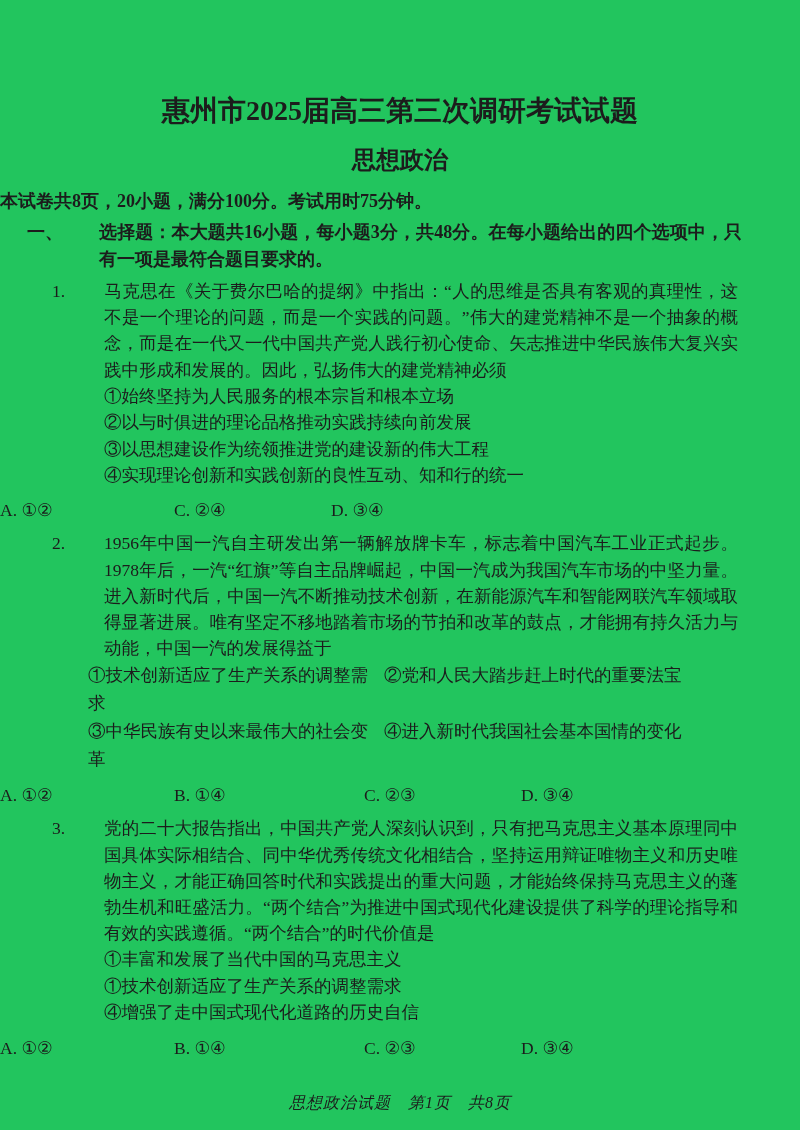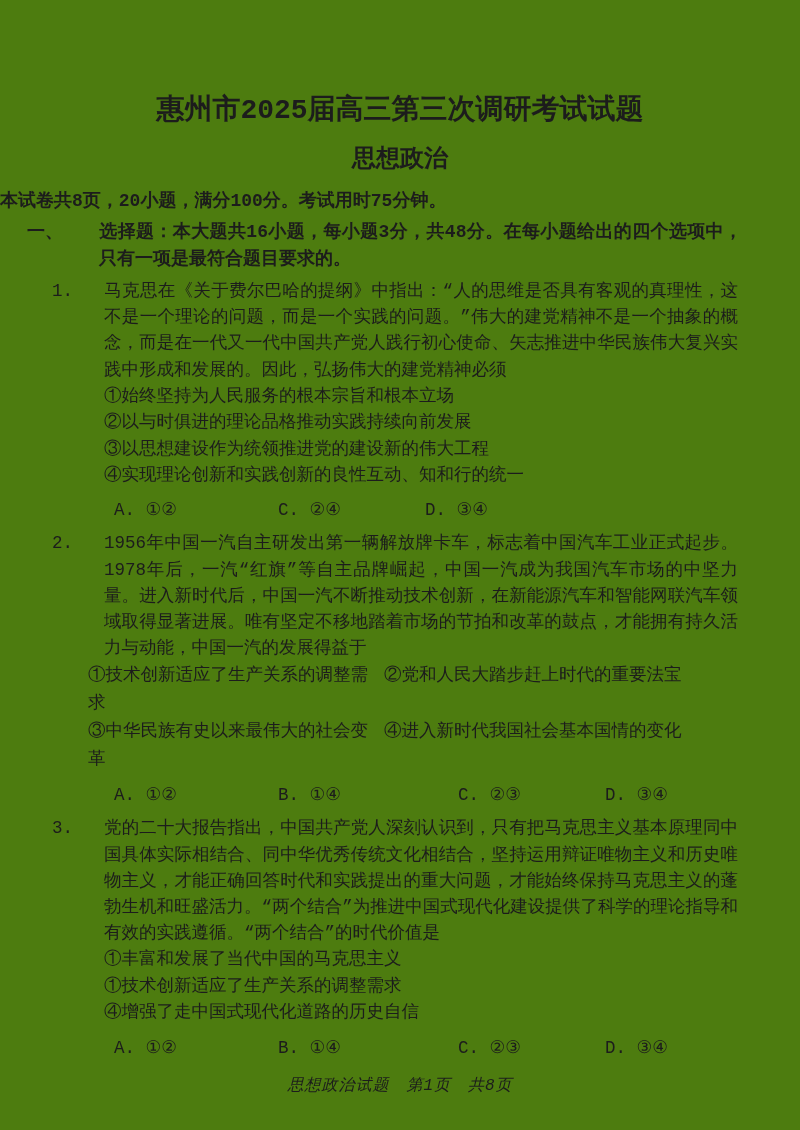--- a/index.html
+++ b/index.html
@@ -1,21 +1,21 @@
 <!DOCTYPE html>
 <html><head>
 <meta charset="utf-8">
 <style>
   html,body { margin:0; padding:0; background:#d9d9d9; }
   .page {
     width:800px; height:1130px;
     margin:0 auto;
-    background:#4d7c0f;
+    background:#22c55e;
     color:#1c1c1c;
-    font-family:Liberation Mono, monospace;
+    font-family:Liberation Serif, serif;
     box-sizing:border-box;
     padding-top:92px;
     overflow:hidden;
     position:relative;
   }
   .title {
     font-size:28px; font-weight:bold; text-align:center; line-height:38px;
   }
   .subject {
     font-size:24px; font-weight:bold; text-align:center; line-height:38px; margin-top:11px;
@@ -32,28 +32,28 @@
   .stem {
     font-size:17.5px; line-height:26.2px;
     padding:0 62px 0 104px; text-indent:-26px; text-align:justify;
   }
   .q-num { display:inline-block; width:26px; }
   .item { font-size:17.5px; line-height:26.4px; padding-left:104px; }
   .item2 { display:flex; font-size:17.5px; line-height:28px; padding-left:88px; }
   .item2 .col1 { width:296px; flex:none; }
   .choices {
     display:flex; font-size:17.5px; line-height:26px;
-    padding-left:114px; margin:9px 0 7px;
+    margin:9px 0 7px;gap:10px;
   }
   .choices .c1 { width:164px; flex:none; }
   .choices .c2 { width:180px; flex:none; }
   .choices .c3 { width:147px; flex:none; }
   .footer {
     text-align:center; font-size:16px; font-style:italic;
-    margin-top:14px; letter-spacing:1px;
+    margin-top:32px; letter-spacing:1px;
   }
 </style>
 </head>
 <body>
 
 <div class="page">
 
   <div class="title">惠州市2025届高三第三次调研考试试题</div>
   <div class="subject">思想政治</div>
   <div class="info">本试卷共8页，20小题，满分100分。考试用时75分钟。</div>

